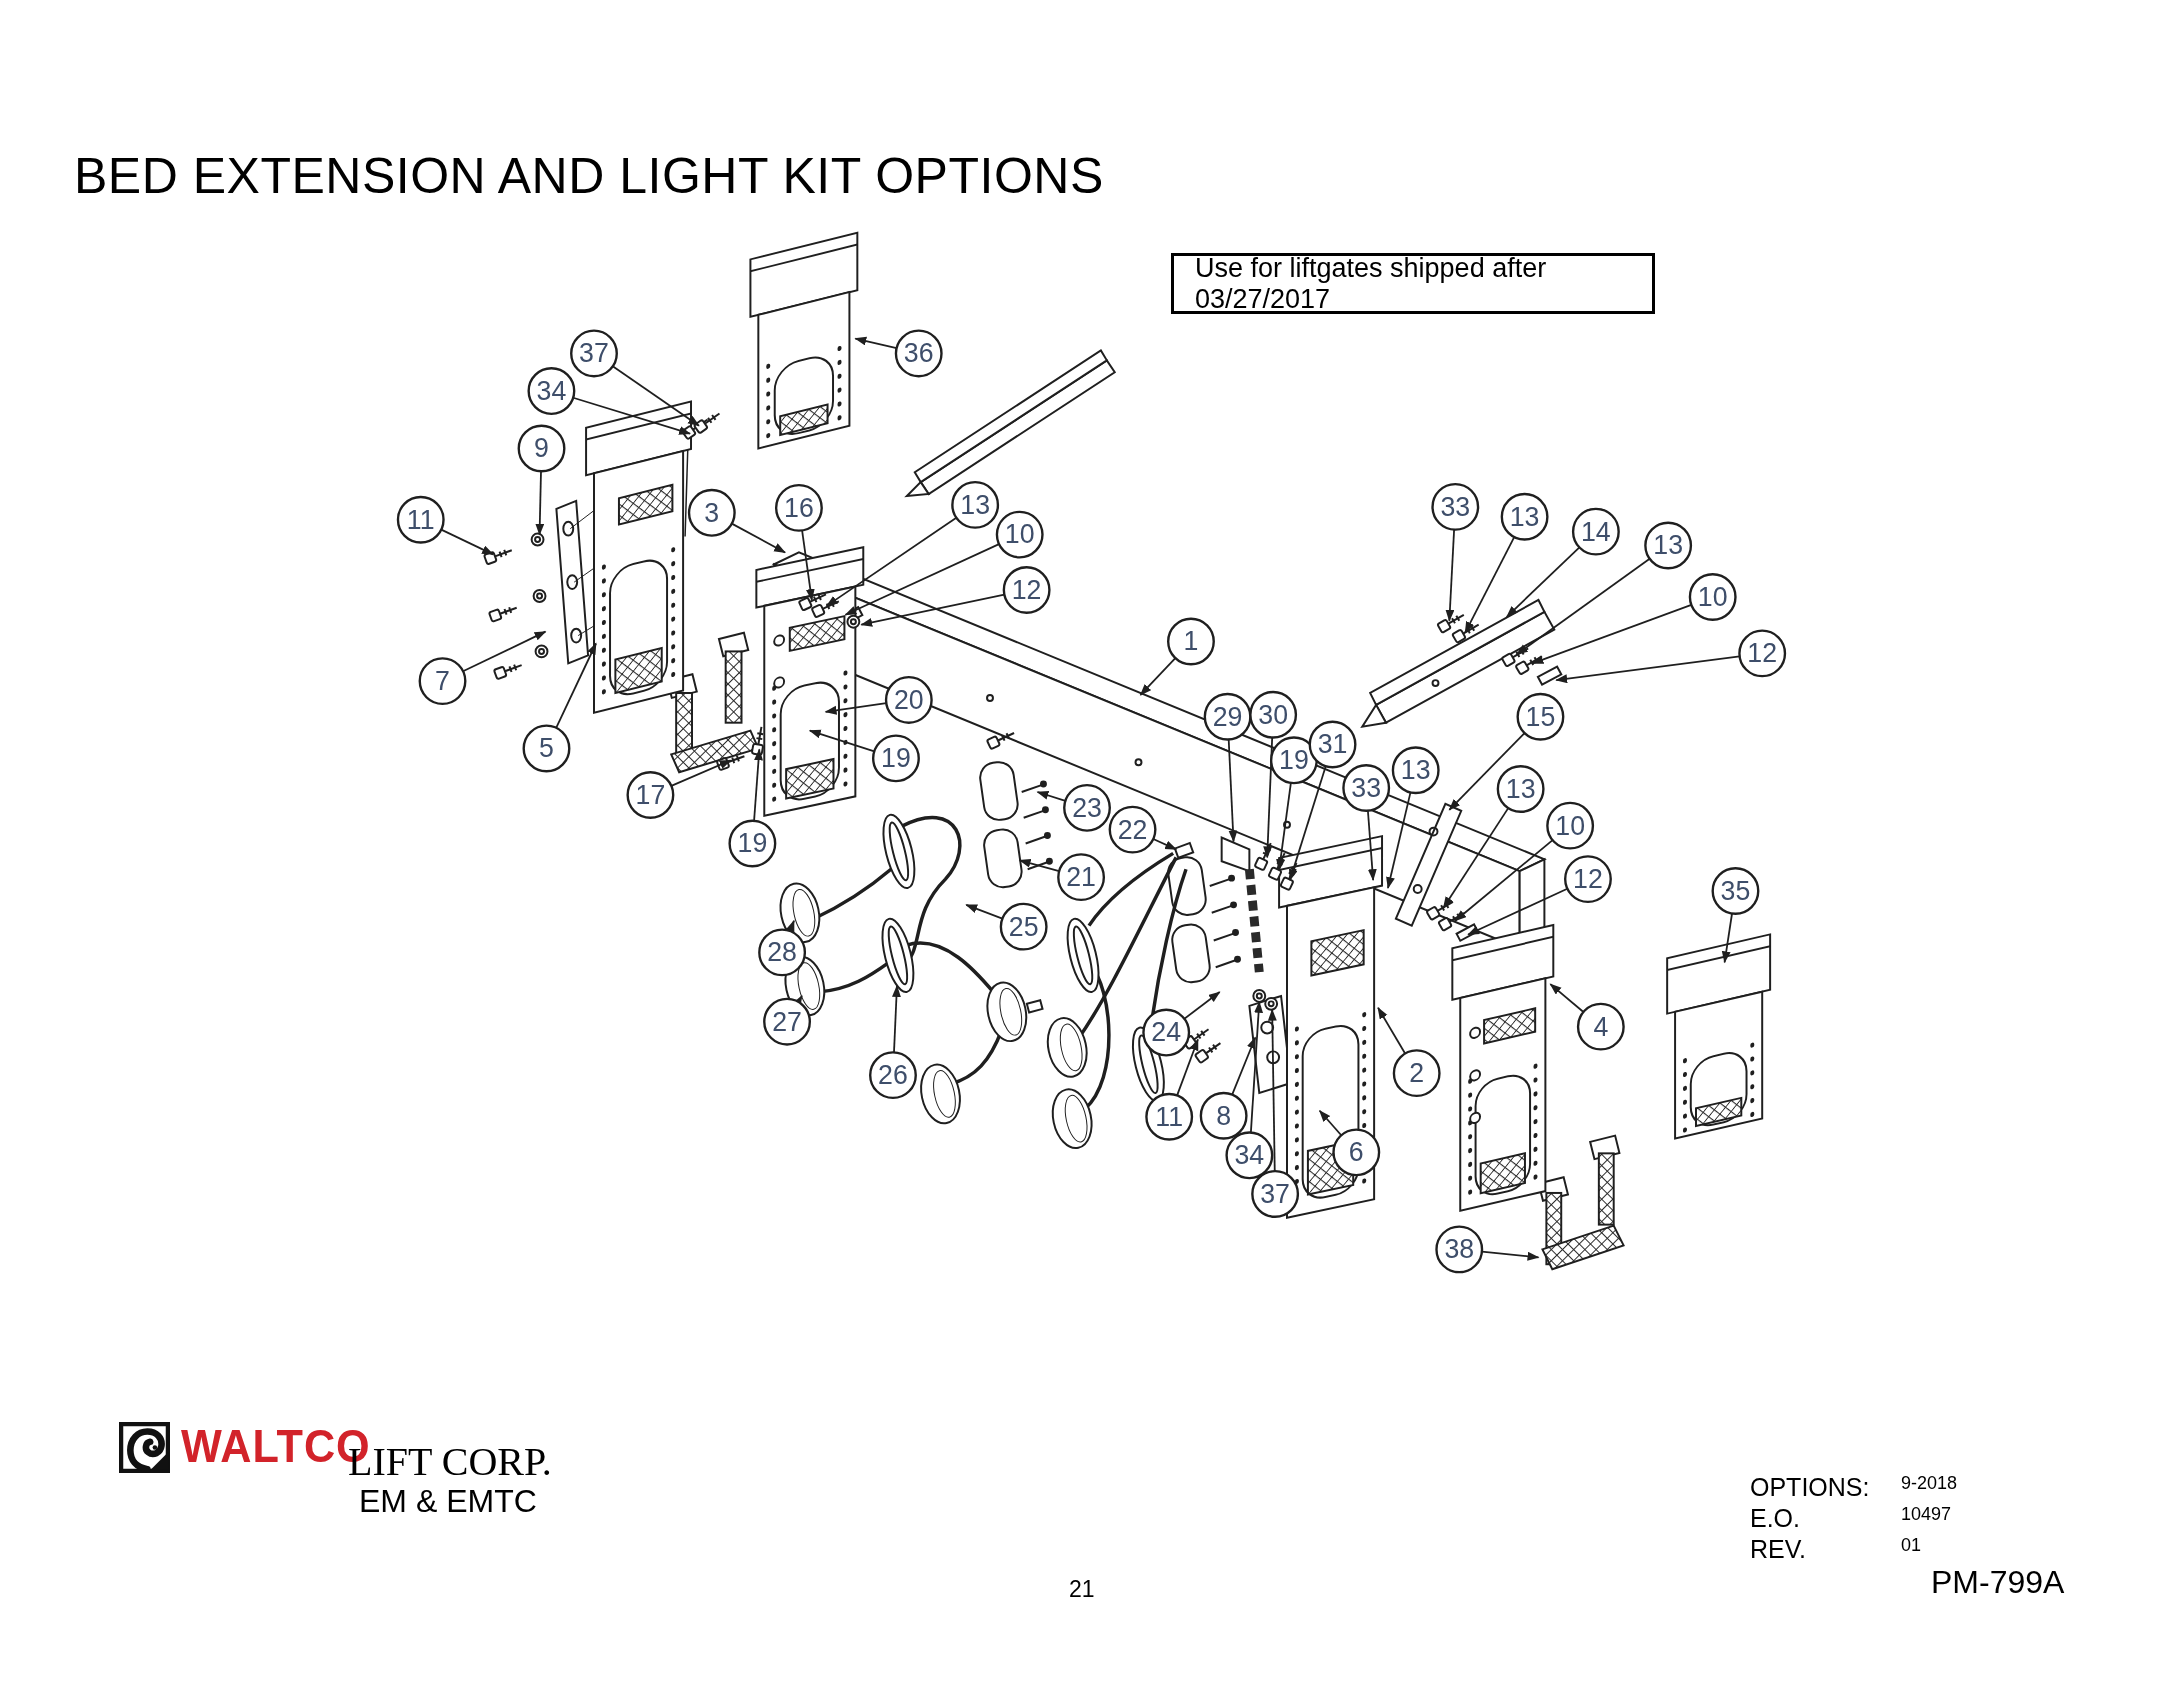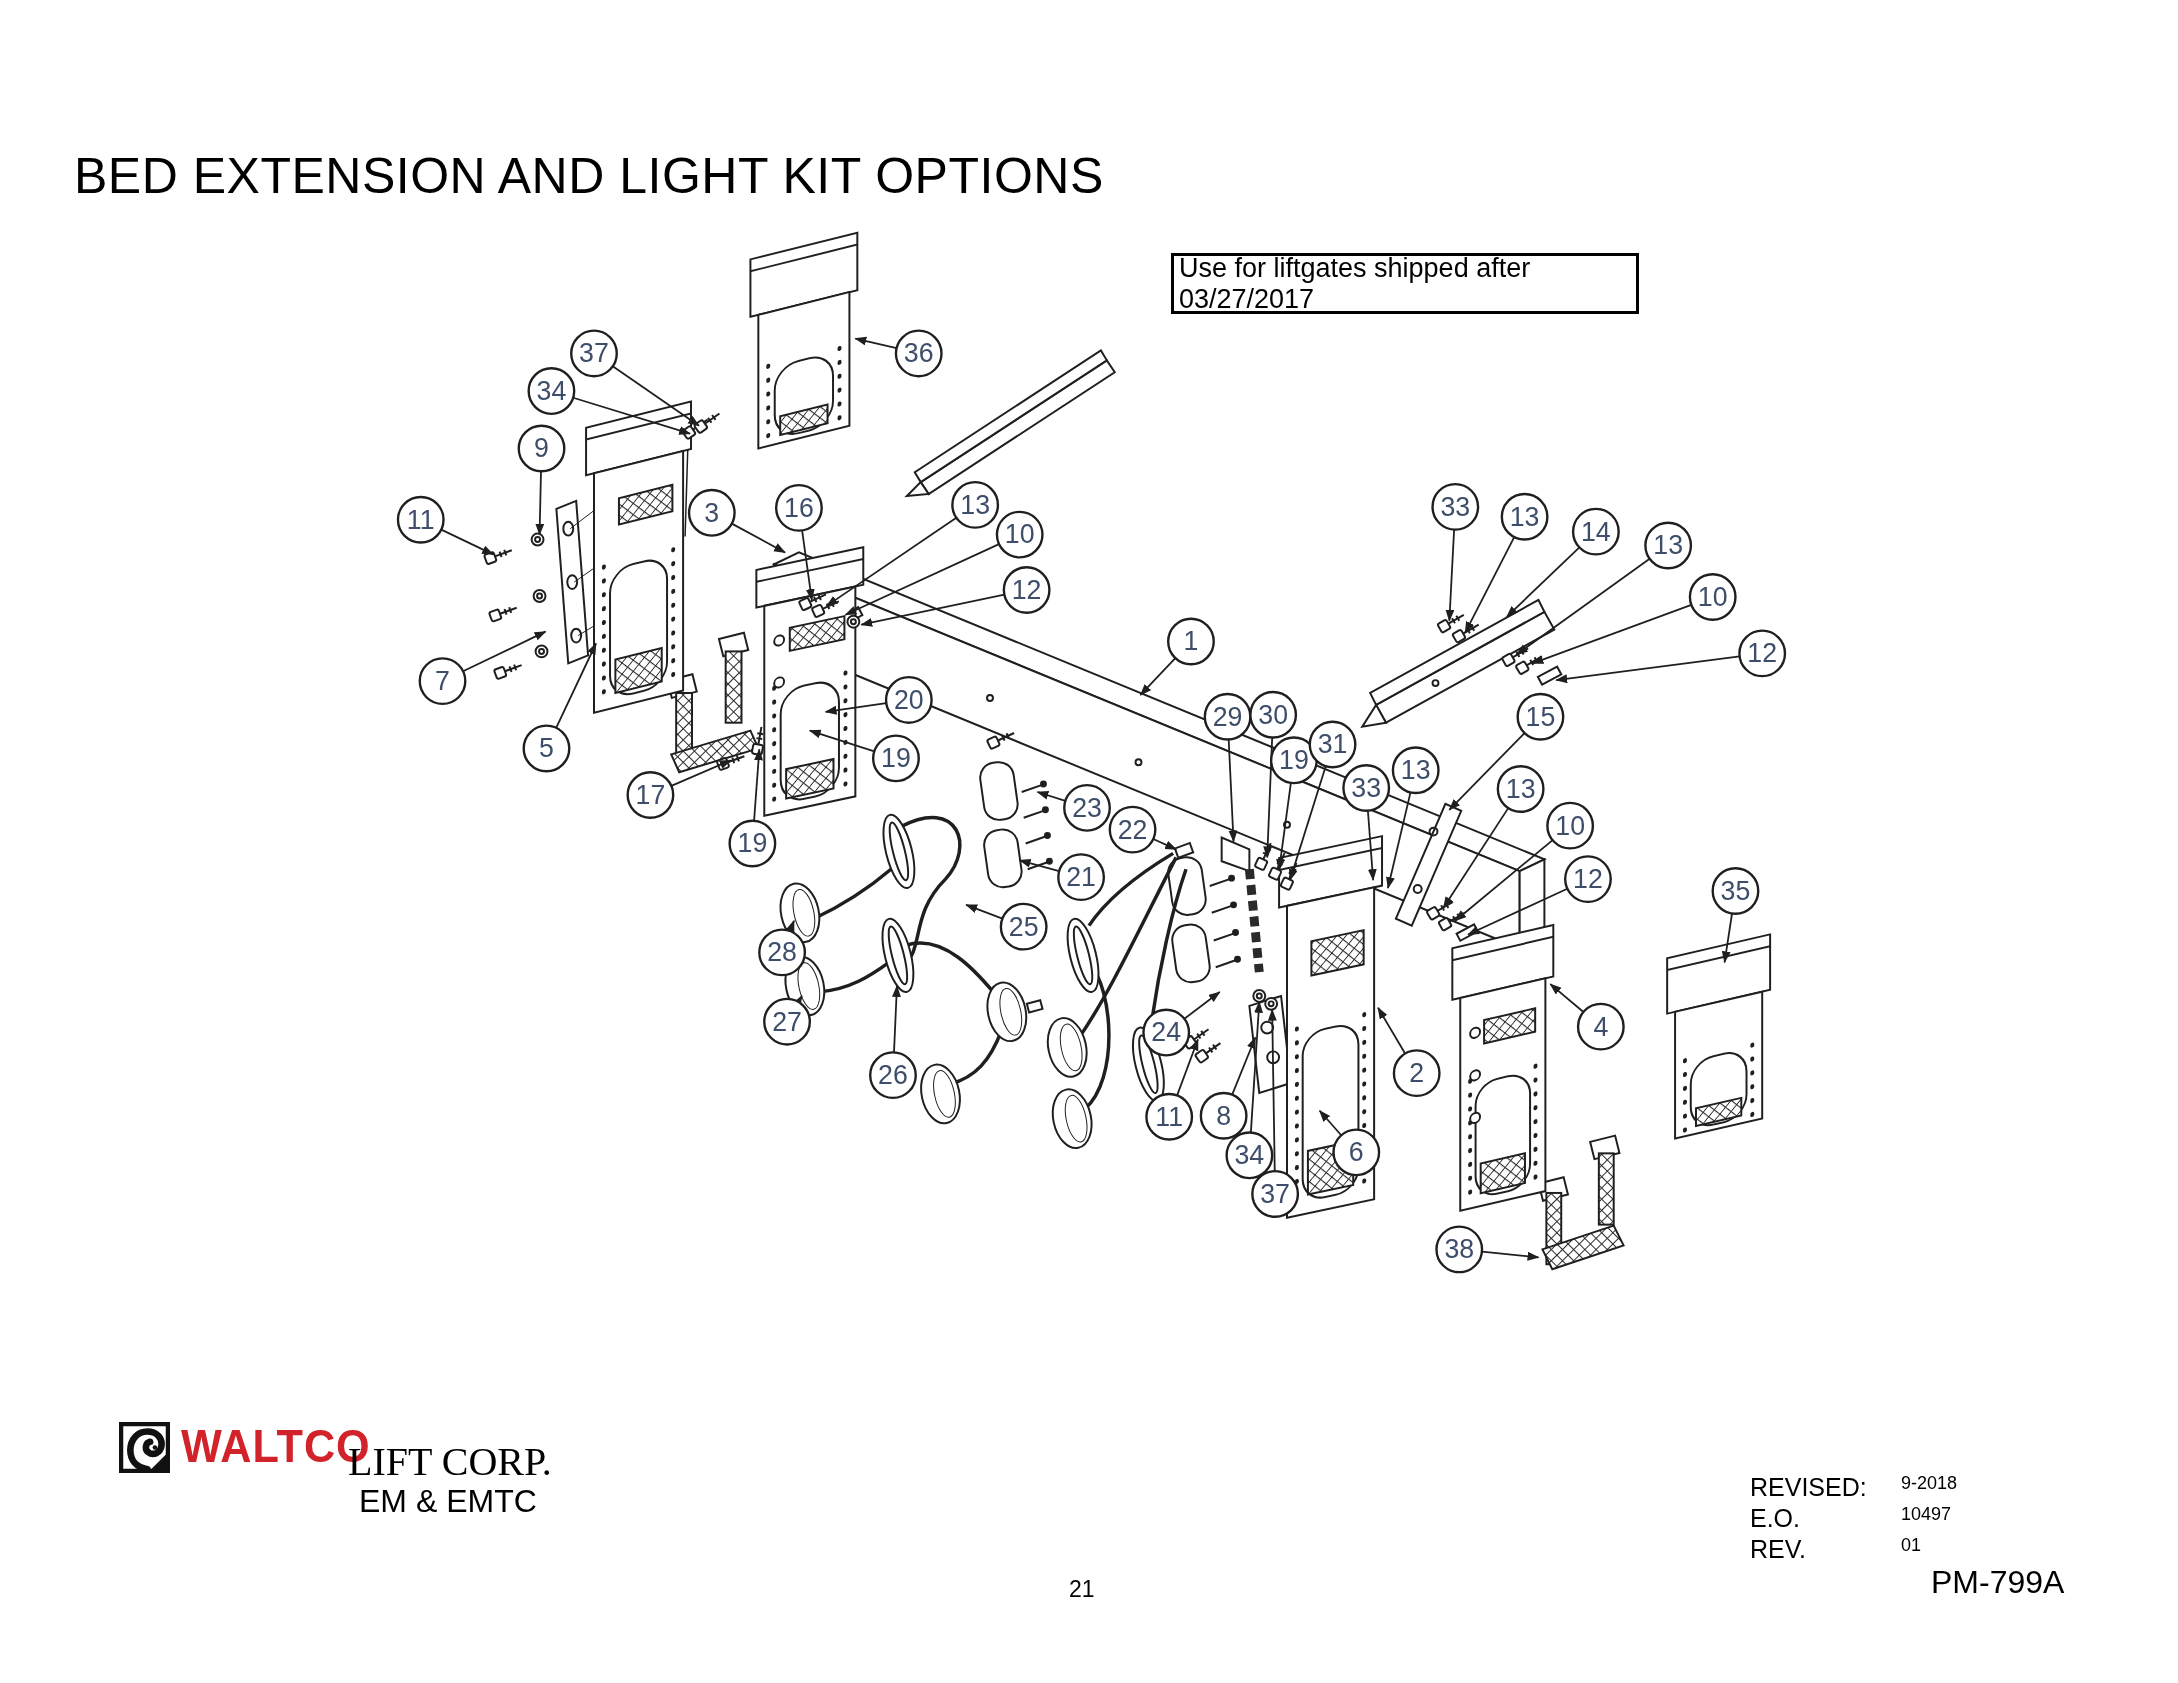--- a/index.html
+++ b/index.html
@@ -1,21 +1,21 @@
 <!DOCTYPE html>
 <html><head>
 <meta charset="utf-8">
 <style>
   html,body{margin:0;padding:0;}
   body{width:2178px;height:1683px;background:#ffffff;position:relative;overflow:hidden;
        font-family:"Liberation Sans", sans-serif;color:#000;}
   .abs{position:absolute;}
   #title{left:74px;top:147px;font-size:50px;letter-spacing:0.5px;color:#000;white-space:nowrap;}
   #notebox{left:1171px;top:253px;width:457px;height:55px;border:3px solid #000;
-           display:flex;align-items:center;padding-left:5px;font-size:27px;background:#fff;}
+           display:flex;align-items:center;padding-left:21px;font-size:27px;background:#fff;}
   #diagram-svg{left:0;top:0;width:2178px;height:1683px;}
   
   #logo-box{left:119px;top:1422px;width:51px;height:51px;}
   #brand{left:181px;top:1418px;font-size:47px;font-weight:800;color:#d2232a;
          transform:scaleX(.92);transform-origin:left;letter-spacing:1px;white-space:nowrap;}
   #brand-suffix{left:348px;top:1438px;font-size:40px;white-space:nowrap;font-family:Liberation Serif, serif;}
   #model-line{left:359px;top:1483px;font-size:32px;white-space:nowrap;}
   .rev-label{left:1750px;font-size:25px;}
   .rev-value{left:1901px;font-size:18px;}
   #doc-number{left:1931px;top:1564px;font-size:32px;white-space:nowrap;}
@@ -557,21 +557,21 @@
     <rect x="2" y="2" width="50" height="50" fill="#ffffff" stroke="#111" stroke-width="5"></rect>
     <path d="M30,50 C18,48 12,40 12,30 C12,18 20,10 30,10 C40,10 46,17 45,25 C44,33 36,36 31,32 C27,29 28,22 33,21" fill="none" stroke="#111" stroke-width="7" stroke-linecap="round"></path>
     <path d="M34,50 L52,32 L52,50 Z" fill="#111" stroke="none"></path>
     <circle cx="38" cy="27" r="2.4" fill="#111" stroke="none"></circle>
   </g>
 </svg>
 <div id="brand" class="abs">WALTCO</div>
 <div id="brand-suffix" class="abs">LIFT CORP.</div>
 <div id="model-line" class="abs">EM &amp; EMTC</div>
 
-<div class="abs rev-label" style="top:1473px">REVISED:</div>
+<div class="abs rev-label" style="top:1473px">OPTIONS:</div>
 <div class="abs rev-value" style="top:1473px">9-2018</div>
 <div class="abs rev-label" style="top:1504px">E.O.</div>
 <div class="abs rev-value" style="top:1504px">10497</div>
 <div class="abs rev-label" style="top:1535px">REV.</div>
 <div class="abs rev-value" style="top:1535px">01</div>
 <div id="doc-number" class="abs">PM-799A</div>
 <div id="page-number" class="abs">21</div>
 
 
 </body></html>

